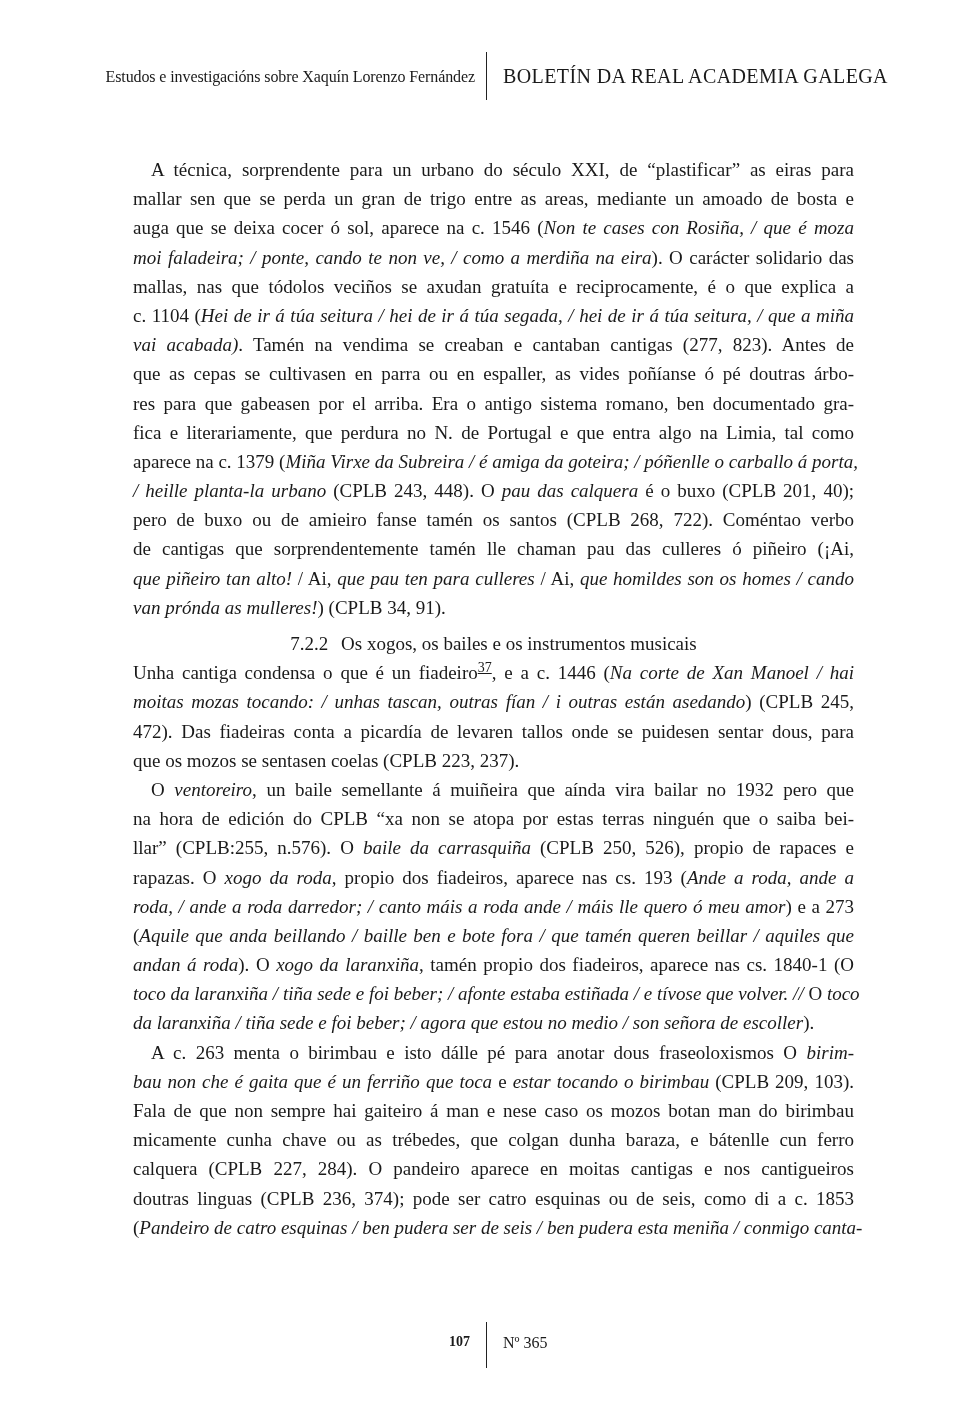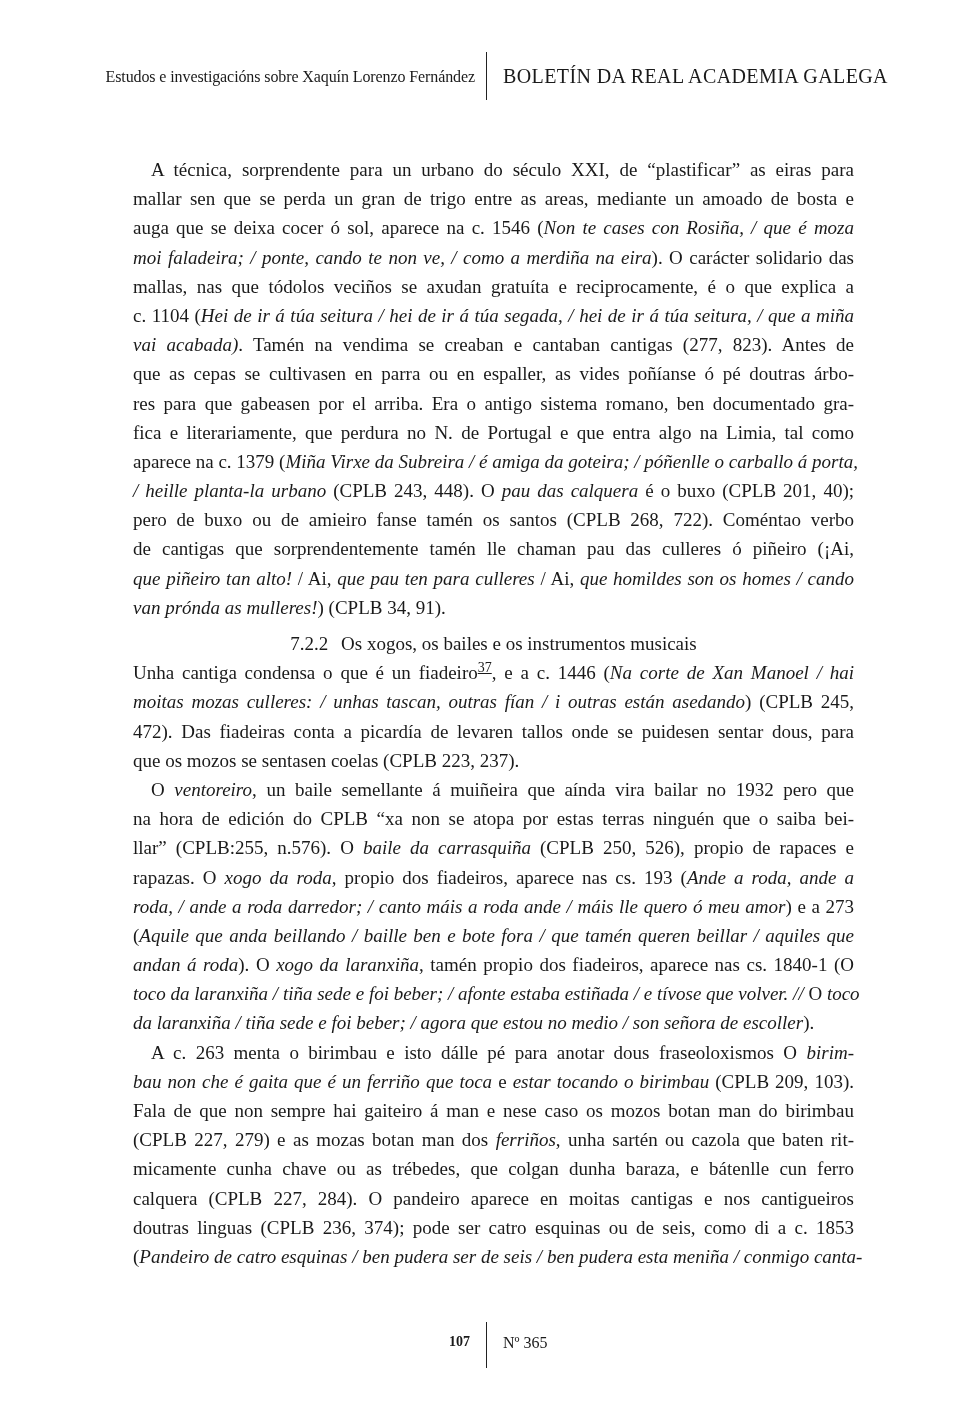--- a/index.html
+++ b/index.html
@@ -52,40 +52,39 @@
         <div class="line last"><i>van prónda as mulleres!</i>) (CPLB 34, 91).</div>
       </div>
     </div>
   <div class="heading">
     <span class="num">7.2.2</span>
     <span>Os xogos, os bailes e os instrumentos musicais</span>
   </div>
   <div id="section">
       <div>
         <div class="line">Unha cantiga condensa o que é un fiadeiro<sup>37</sup>, e a c. 1446 (<i>Na corte de Xan Manoel / hai</i></div>
-        <div class="line"><i>moitas mozas culleres: / unhas tascan, outras fían / i outras están asedando</i>) (CPLB 245,</div>
+        <div class="line"><i>moitas mozas tocando: / unhas tascan, outras fían / i outras están asedando</i>) (CPLB 245,</div>
         <div class="line">472). Das fiadeiras conta a picardía de levaren tallos onde se puidesen sentar dous, para</div>
         <div class="line last">que os mozos se sentasen coelas (CPLB 223, 237).</div>
       </div>
       <div>
         <div class="line indent">O <i>ventoreiro</i>, un baile semellante á muiñeira que aínda vira bailar no 1932 pero que</div>
         <div class="line">na hora de edición do CPLB “xa non se atopa por estas terras ninguén que o saiba bei-</div>
         <div class="line">llar” (CPLB:255, n.576). O <i>baile da carrasquiña</i> (CPLB 250, 526), propio de rapaces e</div>
         <div class="line">rapazas. O <i>xogo da roda</i>, propio dos fiadeiros, aparece nas cs. 193 (<i>Ande a roda, ande a</i></div>
         <div class="line"><i>roda, / ande a roda darredor; / canto máis a roda ande / máis lle quero ó meu amor</i>) e a 273</div>
         <div class="line">(<i>Aquile que anda beillando / baille ben e bote fora / que tamén queren beillar / aquiles que</i></div>
         <div class="line"><i>andan á roda</i>). O <i>xogo da laranxiña</i>, tamén propio dos fiadeiros, aparece nas cs. 1840-1 (O</div>
         <div class="line"><i>toco da laranxiña / tiña sede e foi beber; / afonte estaba estiñada / e tívose que volver. //</i> O <i>toco</i></div>
         <div class="line last"><i>da laranxiña / tiña sede e foi beber; / agora que estou no medio / son señora de escoller</i>).</div>
       </div>
       <div>
         <div class="line indent">A c. 263 menta o birimbau e isto dálle pé para anotar dous fraseoloxismos O <i>birim-</i></div>
         <div class="line"><i>bau non che é gaita que é un ferriño que toca</i> e <i>estar tocando o birimbau</i> (CPLB 209, 103).</div>
         <div class="line">Fala de que non sempre hai gaiteiro á man e nese caso os mozos botan man do birimbau</div>
-        <div class="line">(CPLB 227, 279) e as mozas botan man dos <i>ferriños</i>, unha sartén ou cazola que baten rit-</div>
         <div class="line">micamente cunha chave ou as trébedes, que colgan dunha baraza, e bátenlle cun ferro</div>
         <div class="line">calquera (CPLB 227, 284). O pandeiro aparece en moitas cantigas e nos cantigueiros</div>
         <div class="line">doutras linguas (CPLB 236, 374); pode ser catro esquinas ou de seis, como di a c. 1853</div>
         <div class="line">(<i>Pandeiro de catro esquinas / ben pudera ser de seis / ben pudera esta meniña / conmigo canta-</i></div>
       </div>
     </div>
 </div>
 
 <div class="footer">
   <span class="page">107</span>

